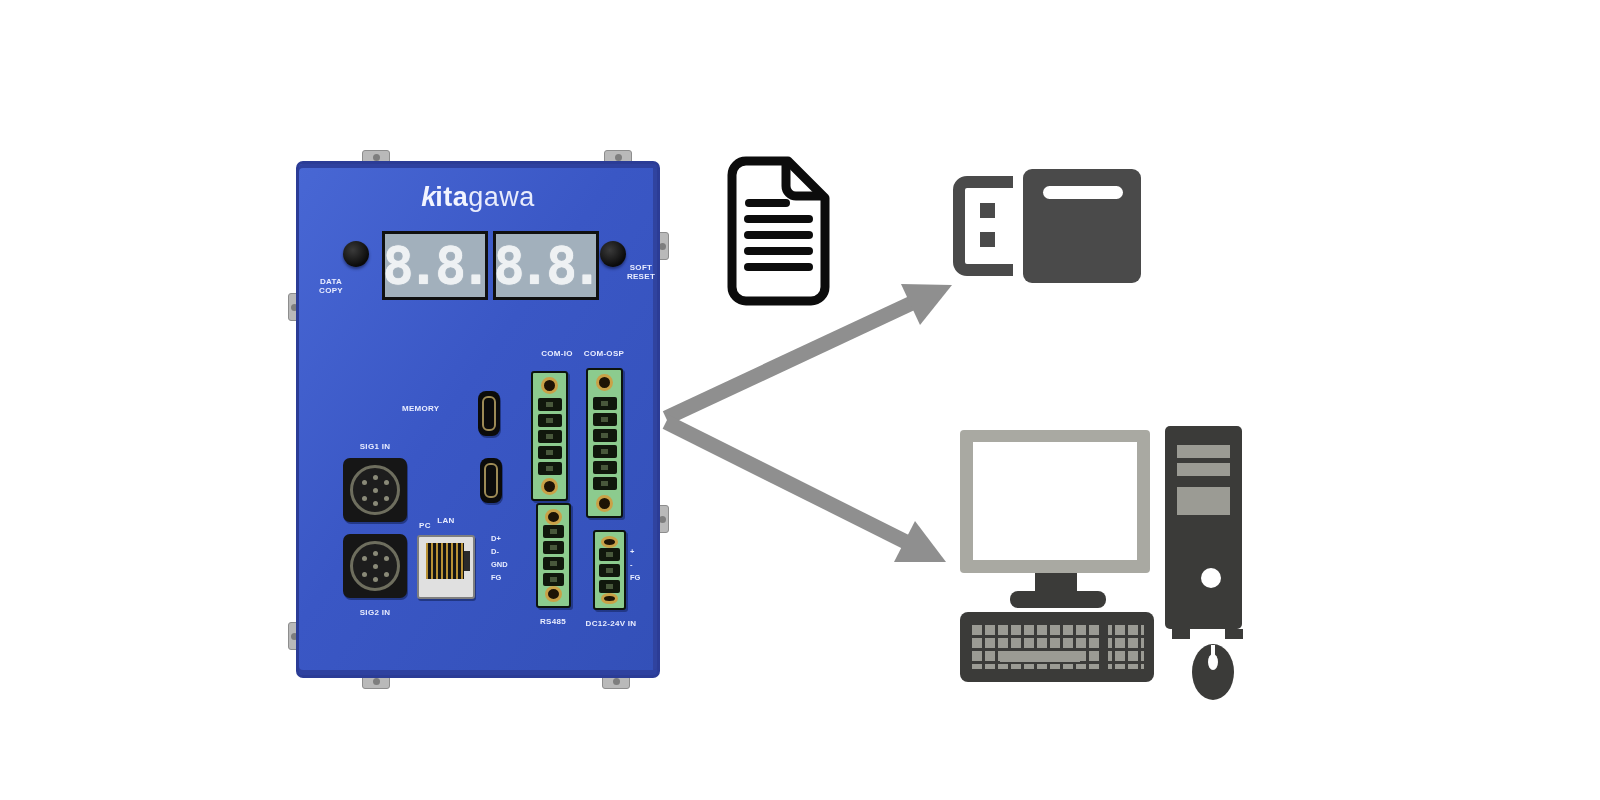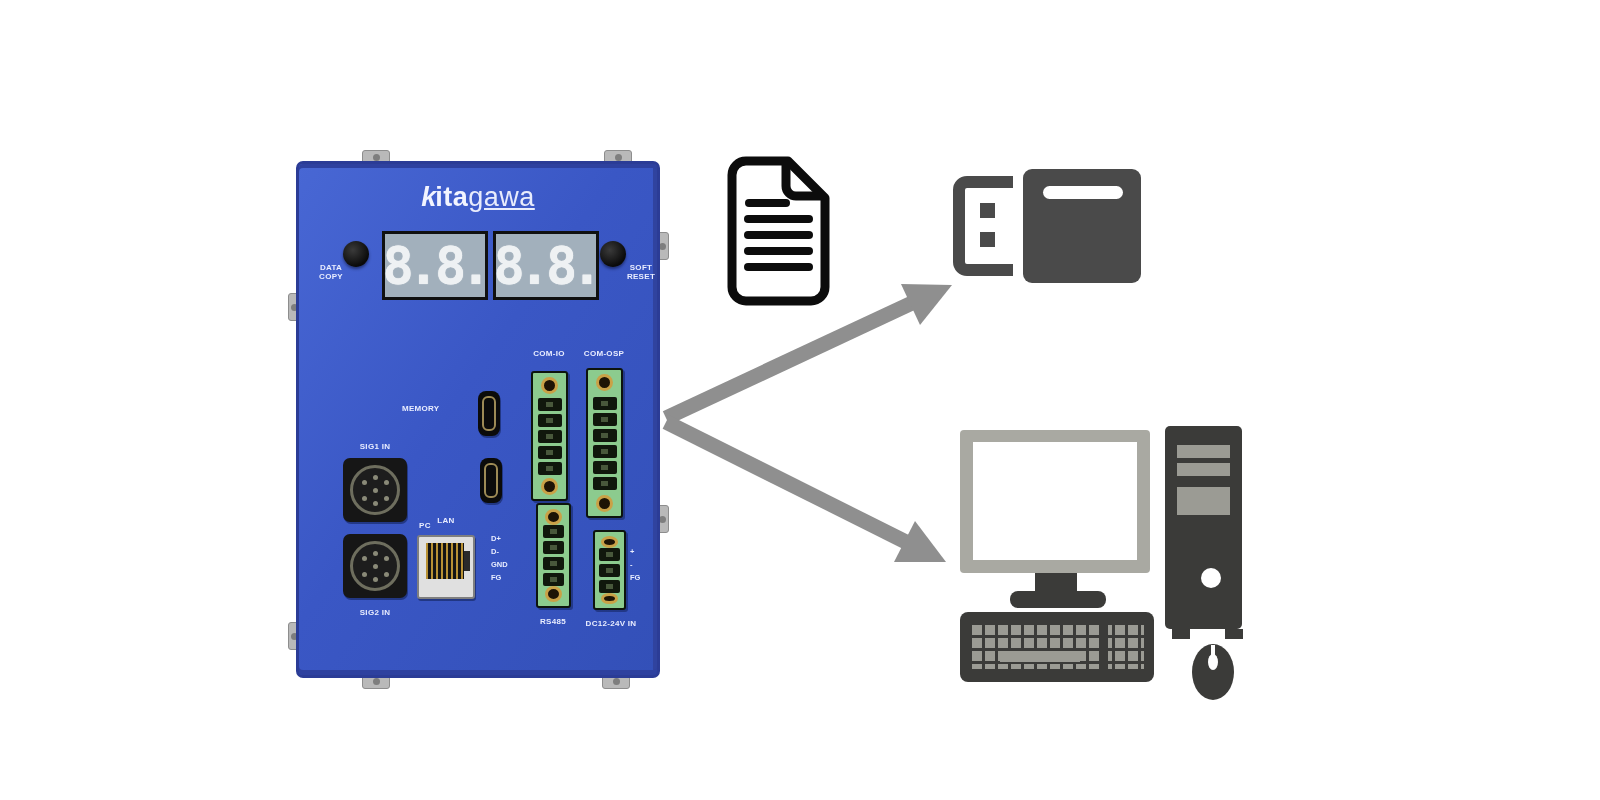--- a/index.html
+++ b/index.html
@@ -20,21 +20,21 @@
           box-shadow:inset 0 4px 0 #2e419f, inset 0 -5px 0 #2e419f, inset -4px 0 0 #30439f;}
   .dlabel{position:absolute;color:#e9edff;font-size:8px;font-weight:bold;letter-spacing:.3px;
           line-height:9px;white-space:pre-line;}
   .center{text-align:center;}
   .right{}
 
   .logo{position:absolute;left:0;top:18px;width:100%;text-align:center;color:#f2f4ff;
         font-size:27px;line-height:30px;}
   .logo-mark{font-weight:bold;font-style:italic;letter-spacing:-1px;}
   .logo-bold{font-weight:bold;letter-spacing:.5px;}
-  .logo-light{font-weight:normal;letter-spacing:.5px;opacity:.95;text-decoration:underline;}
+  .logo-light{font-weight:normal;letter-spacing:.5px;opacity:.95;}
 
   .btn{position:absolute;width:26px;height:26px;border-radius:50%;
        background:radial-gradient(circle at 38% 35%,#3a3a3a,#0a0a0a 70%);
        box-shadow:0 2px 3px rgba(0,0,20,.45);}
   .display{position:absolute;left:83px;top:67px;display:flex;gap:5px;}
   .disp-module{width:100px;height:63px;background:#a2b0bc;border:3px solid #101010;
                display:flex;align-items:center;justify-content:center;}
   .digit{font-family:"DejaVu Sans Mono",monospace;font-weight:bold;font-size:52px;
          color:#eef1f3;letter-spacing:-6px;margin-right:2px;
          text-shadow:0 0 1px #ffffff;}
@@ -91,38 +91,38 @@
   <div class="tab v" style="left:656px;top:232px;"></div>
   <div class="tab v" style="left:656px;top:505px;"></div>
 
   <div class="device">
 
     <div class="logo">
       <span class="logo-mark">k</span><span class="logo-bold">ita</span><span class="logo-light">gawa</span>
     </div>
 
     <div class="btn" style="left:44px;top:77px;"></div>
-    <div class="dlabel center" style="left:10px;top:99px;width:44px;">DATA
+    <div class="dlabel center" style="left:10px;top:113px;width:44px;">DATA
 COPY</div>
     <div class="btn" style="left:301px;top:77px;"></div>
     <div class="dlabel center" style="left:320px;top:99px;width:44px;">SOFT
 RESET</div>
 
     <div class="display">
       <div class="disp-module">
         <span class="digit">8.</span>
         <span class="digit">8.</span>
       </div>
       <div class="disp-module">
         <span class="digit">8.</span>
         <span class="digit">8.</span>
       </div>
     </div>
 
-    <div class="dlabel center" style="left:219px;top:185px;width:62px;">COM-IO</div>
+    <div class="dlabel center" style="left:227px;top:185px;width:62px;">COM-IO</div>
     <div class="dlabel center" style="left:272px;top:185px;width:66px;">COM-OSP</div>
     <div class="gconn" style="left:232px;top:207px;width:37px;height:130px;">
       <span class="screw"></span>
       <span class="slots">
           <i class="gslot"></i>
           <i class="gslot"></i>
           <i class="gslot"></i>
           <i class="gslot"></i>
           <i class="gslot"></i>
         </span>

